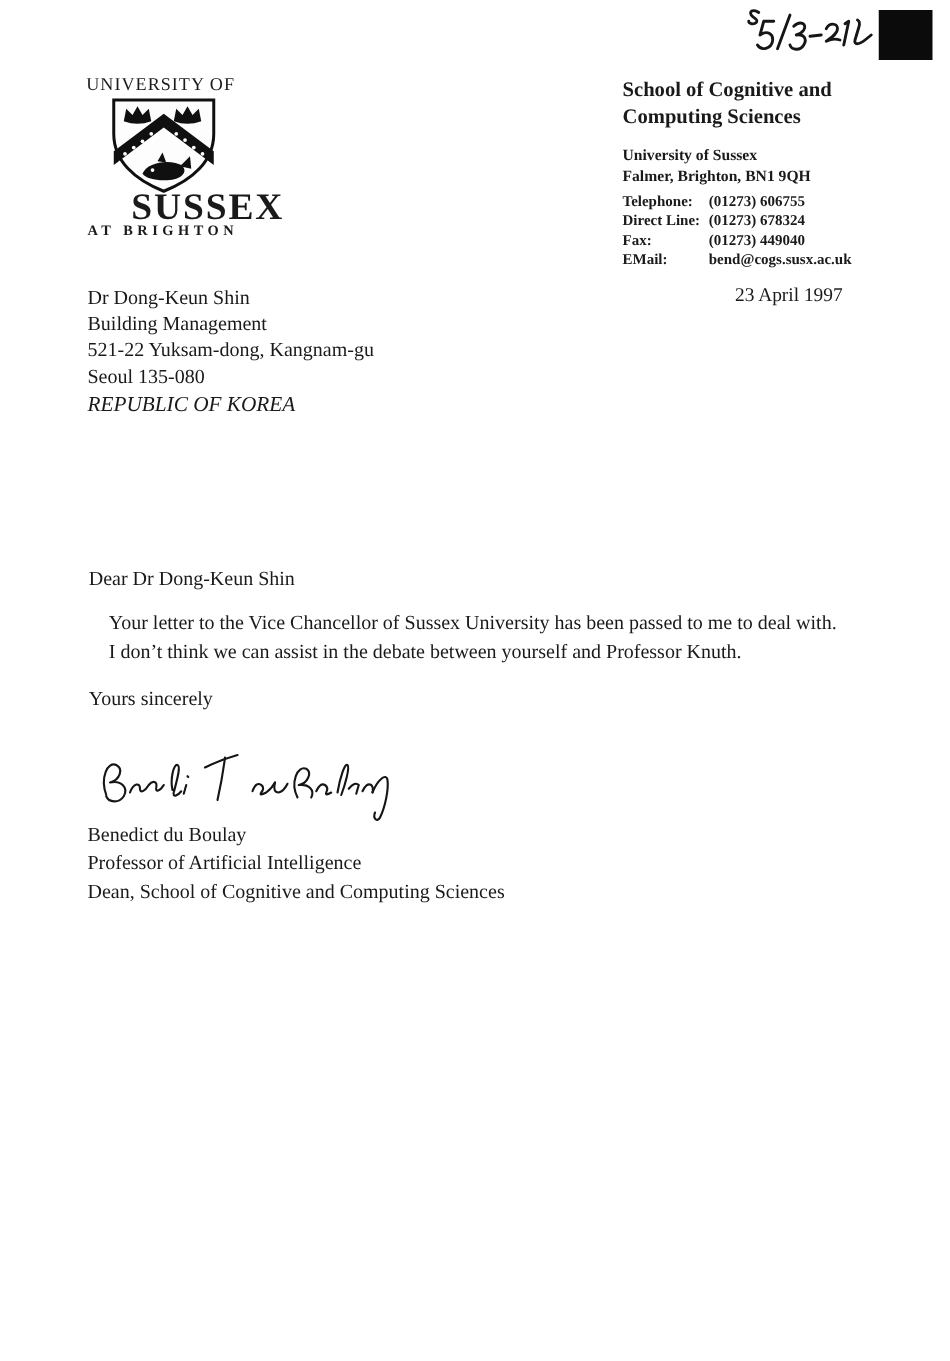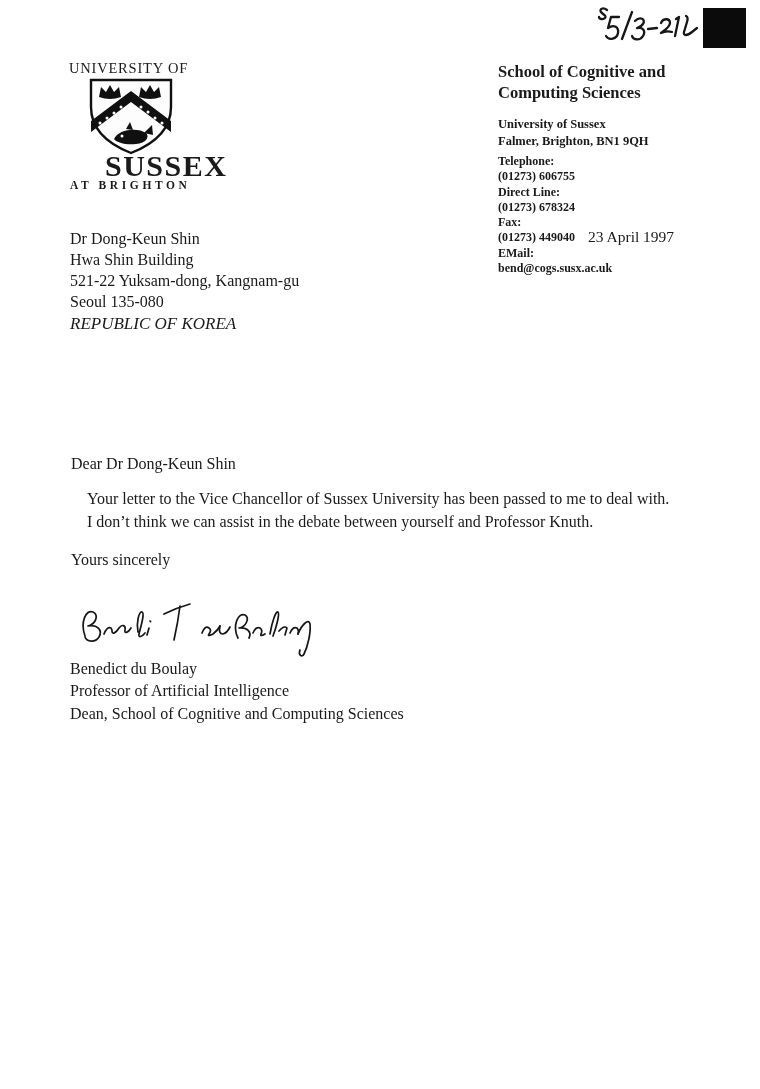--- a/index.html
+++ b/index.html
@@ -18,21 +18,21 @@
   
   .uni-of { left:69px; top:60px; font-size:14.5px; font-weight:normal; letter-spacing:0.8px; }
   .crest { left:86px; top:77px; }
   .sussex { left:68px; top:149px; font-size:30px; font-weight:600; letter-spacing:1.5px;margin-left:37px; }
   .at-brighton { left:70px; top:179px; font-size:11.5px; font-weight:600; letter-spacing:3.6px; }
 
   
   .school { left:498px; top:61px; font-size:16.5px; font-weight:bold; line-height:21px; }
   .uni-addr { left:498px; top:116px; font-size:12.5px; font-weight:600; line-height:17px; }
   .contacts { left:498px; top:154px; font-size:12px; font-weight:600; line-height:15.3px; }
-  .contact-row { display:flex;flex-direction:column; }
+  .contact-row { display:flex; }
   .contact-row .lbl { width:69px; }
 
   
   .date { left:588px; top:228px; font-size:15.5px; }
   .recipient { left:70px; top:228px; font-size:16px; line-height:21px; }
   .recipient .country { font-size:17px; margin-top:0.5px;font-style:italic; }
 
   
   .salutation { left:71px; top:455px; font-size:16px; }
   .paragraph { left:71px; top:488px; font-size:16px; line-height:22.5px; width:686px;margin-left:16px; }
@@ -123,21 +123,21 @@
     <div class="contact-row">
       <span class="lbl">EMail:</span>
       <span class="val">bend@cogs.susx.ac.uk</span>
     </div>
   </div>
 
   <div class="abs date">23 April 1997</div>
 
   <div class="abs recipient">
     <div>Dr Dong-Keun Shin</div>
-    <div>Hwa Shin Building</div>
+    <div>Building Management</div>
     <div>521-22 Yuksam-dong, Kangnam-gu</div>
     <div>Seoul 135-080</div>
     <div class="country">REPUBLIC OF KOREA</div>
   </div>
 
   <div class="abs salutation">Dear Dr Dong-Keun Shin</div>
 
   <div class="abs paragraph">
     <div>Your letter to the Vice Chancellor of Sussex University has been passed to me to deal with.</div>
     <div>I don’t think we can assist in the debate between yourself and Professor Knuth.</div>

